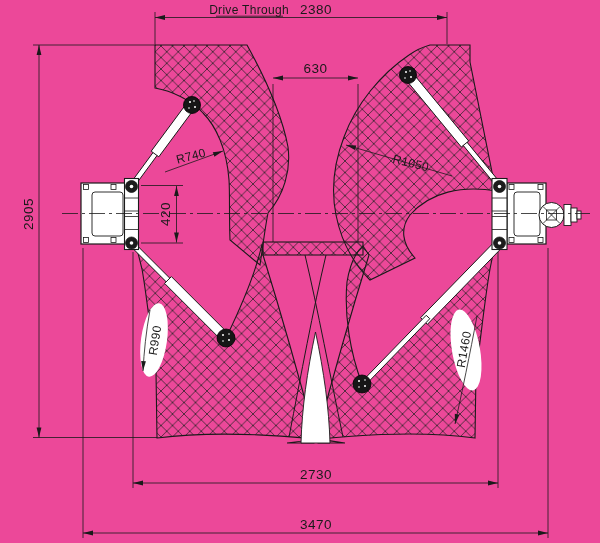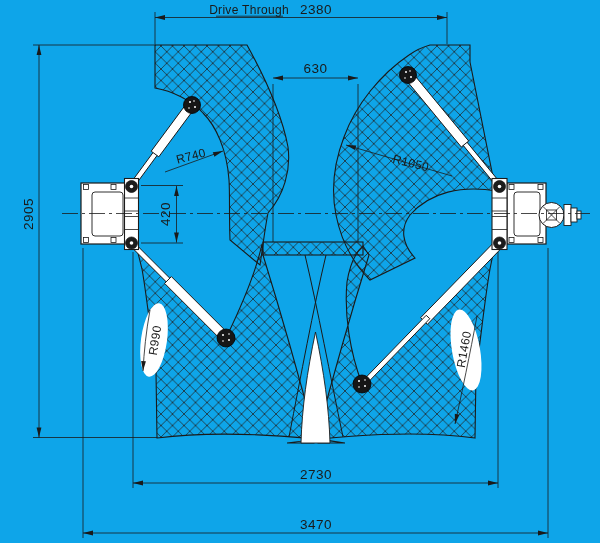--- a/index.html
+++ b/index.html
@@ -1,16 +1,16 @@
 <!DOCTYPE html>
 <html><head>
 <meta charset="utf-8">
 <style>
   html,body{margin:0;padding:0;background:#fff;}
-  .canvas{width:600px;height:543px;position:relative;background:#0ea5e9;overflow:hidden;}
+  .canvas{width:600px;height:543px;position:relative;background:#ec4899;overflow:hidden;}
   svg{display:block;}
   text{font-family:"Liberation Sans",sans-serif;fill:#1a1a1a;}
   .dimtxt{font-size:13.5px;letter-spacing:0.5px;}
   .dimtxt-sm{font-size:12px;letter-spacing:0.3px;}
   .radtxt{font-size:12px;letter-spacing:0.3px;}
 </style>
 </head>
 <body>
 
 <div class="canvas">

